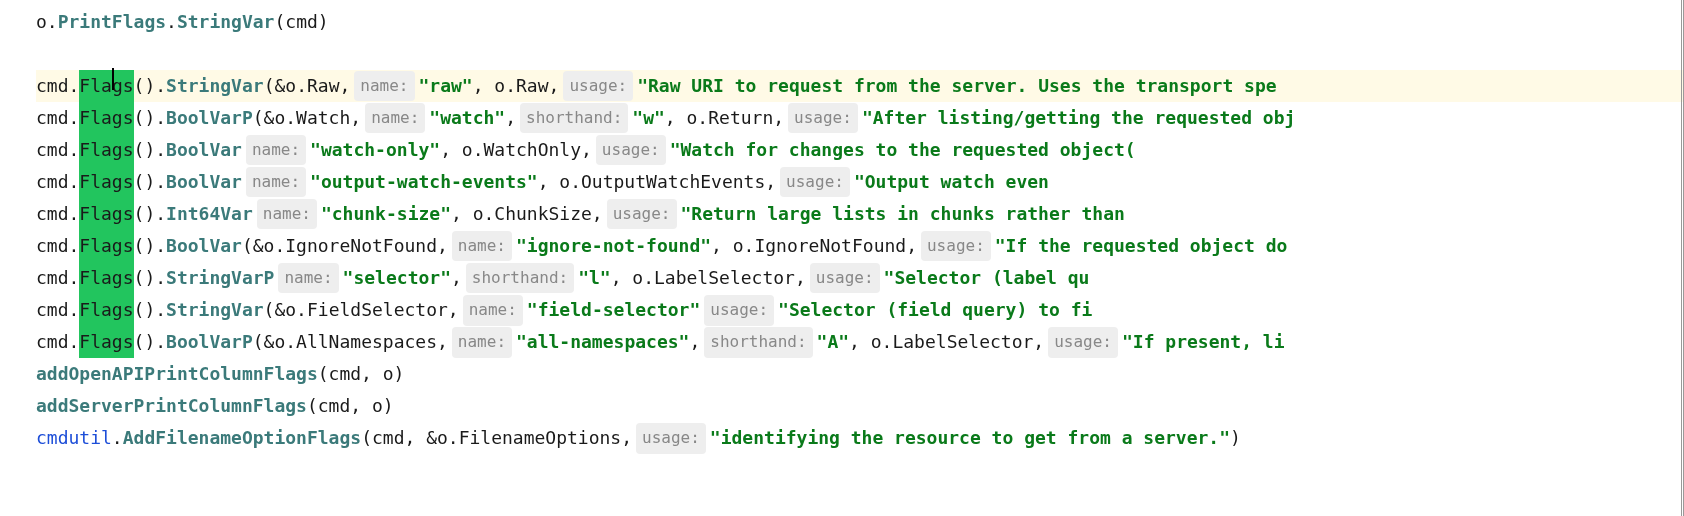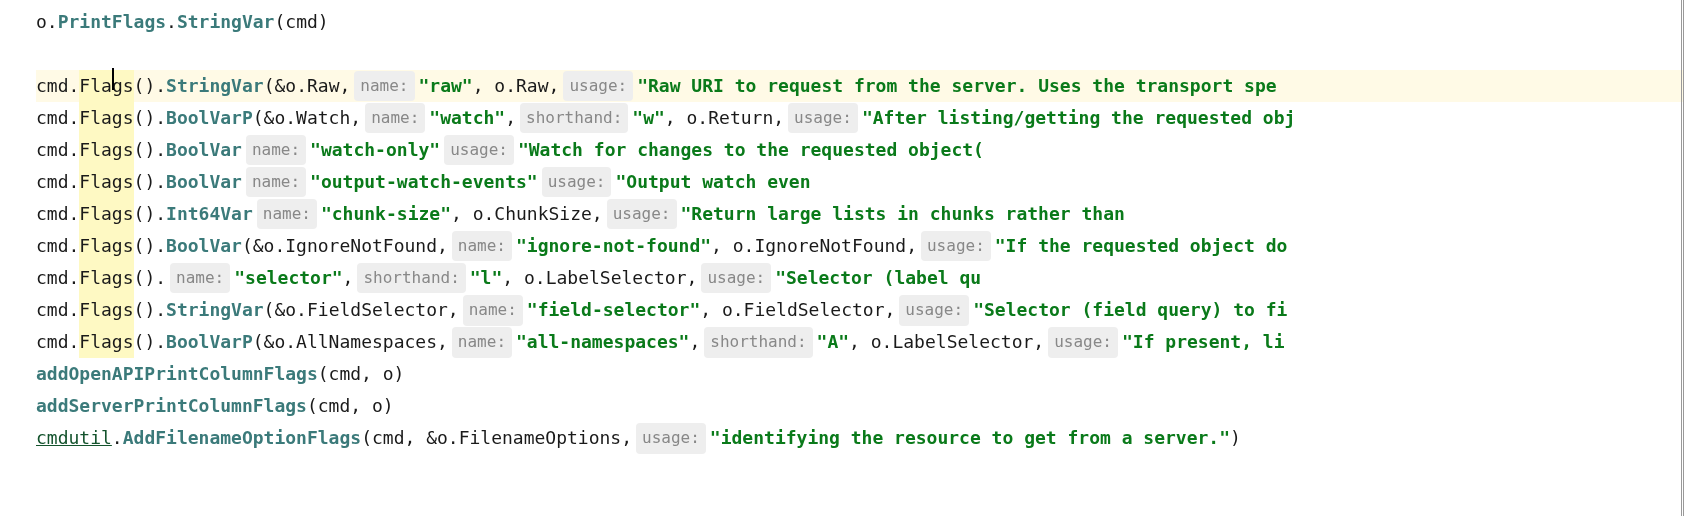--- a/index.html
+++ b/index.html
@@ -22,34 +22,34 @@
     align-items: center;
   }
   .line.highlighted {
     background: #fffae6;
   }
   .line.blank {
     min-height: 32px;
   }
   .ident { color: #1a1a1a; }
   .method-teal { color: #3b7a7a; font-weight: 700; }
-  .method-brown { color: #14532d; text-decoration: underline; }
+  .method-brown { color: #1d4ed8; }
   .punct { color: #1a1a1a; }
   .string { color: #0a7a1a; font-weight: bold; }
   .hint {
     background: #eeeeee;
     color: #888888;
     font-weight: normal;
     font-size: 16px;
     border-radius: 4px;
     padding: 1px 6px;
     margin: 0 4px;
   }
   .sel-flags {
-    background: #fef9c3;
+    background: #22c55e;
     color: #1a1a1a;
   }
   .cursor {
     display: inline-block;
     width: 0;
     position: relative;
   }
   .cursor::after {
     content: "";
     position: absolute;
@@ -115,31 +115,33 @@
       <span class="string">"After listing/getting the requested obj</span>
   </div>
 
   <div class="line">
     <span class="ident">cmd.</span>
       <span class="sel-flags">Flags</span>
       <span class="ident">().</span>
       <span class="method-teal">BoolVar</span>
       <span class="hint">name:</span>
       <span class="string">"watch-only"</span>
+      <span class="ident">, o.WatchOnly, </span>
       <span class="hint">usage:</span>
       <span class="string">"Watch for changes to the requested object(</span>
   </div>
 
   <div class="line">
     <span class="ident">cmd.</span>
       <span class="sel-flags">Flags</span>
       <span class="ident">().</span>
       <span class="method-teal">BoolVar</span>
       <span class="hint">name:</span>
       <span class="string">"output-watch-events"</span>
+      <span class="ident">, o.OutputWatchEvents, </span>
       <span class="hint">usage:</span>
       <span class="string">"Output watch even</span>
   </div>
 
   <div class="line">
     <span class="ident">cmd.</span>
       <span class="sel-flags">Flags</span>
       <span class="ident">().</span>
       <span class="method-teal">Int64Var</span>
       <span class="hint">name:</span>
@@ -159,39 +161,39 @@
       <span class="string">"ignore-not-found"</span>
       <span class="ident">, o.IgnoreNotFound, </span>
       <span class="hint">usage:</span>
       <span class="string">"If the requested object do</span>
   </div>
 
   <div class="line">
     <span class="ident">cmd.</span>
       <span class="sel-flags">Flags</span>
       <span class="ident">().</span>
+      <span class="method-teal">StringVarP</span>
       <span class="hint">name:</span>
       <span class="string">"selector"</span>
       <span class="ident">, </span>
       <span class="hint">shorthand:</span>
       <span class="string">"l"</span>
       <span class="ident">, o.LabelSelector, </span>
       <span class="hint">usage:</span>
       <span class="string">"Selector (label qu</span>
   </div>
 
   <div class="line">
     <span class="ident">cmd.</span>
       <span class="sel-flags">Flags</span>
       <span class="ident">().</span>
       <span class="method-teal">StringVar</span>
       <span class="ident">(&amp;o.FieldSelector, </span>
       <span class="hint">name:</span>
       <span class="string">"field-selector"</span>
-      <span class="ident">, o.FieldSelector, </span>
       <span class="hint">usage:</span>
       <span class="string">"Selector (field query) to fi</span>
   </div>
 
   <div class="line">
     <span class="ident">cmd.</span>
       <span class="sel-flags">Flags</span>
       <span class="ident">().</span>
       <span class="method-teal">BoolVarP</span>
       <span class="ident">(&amp;o.AllNamespaces, </span>

